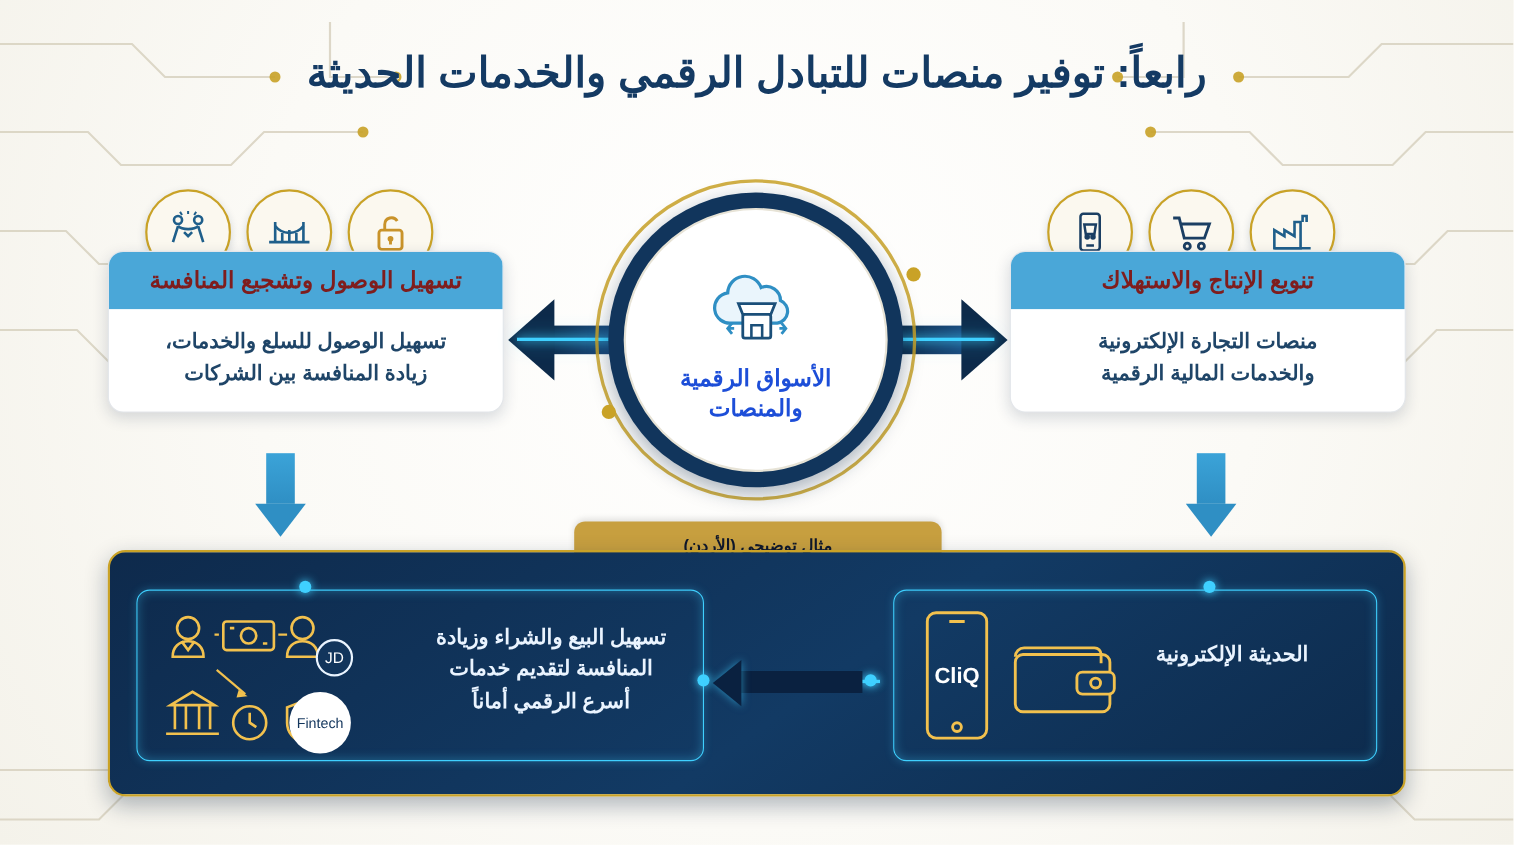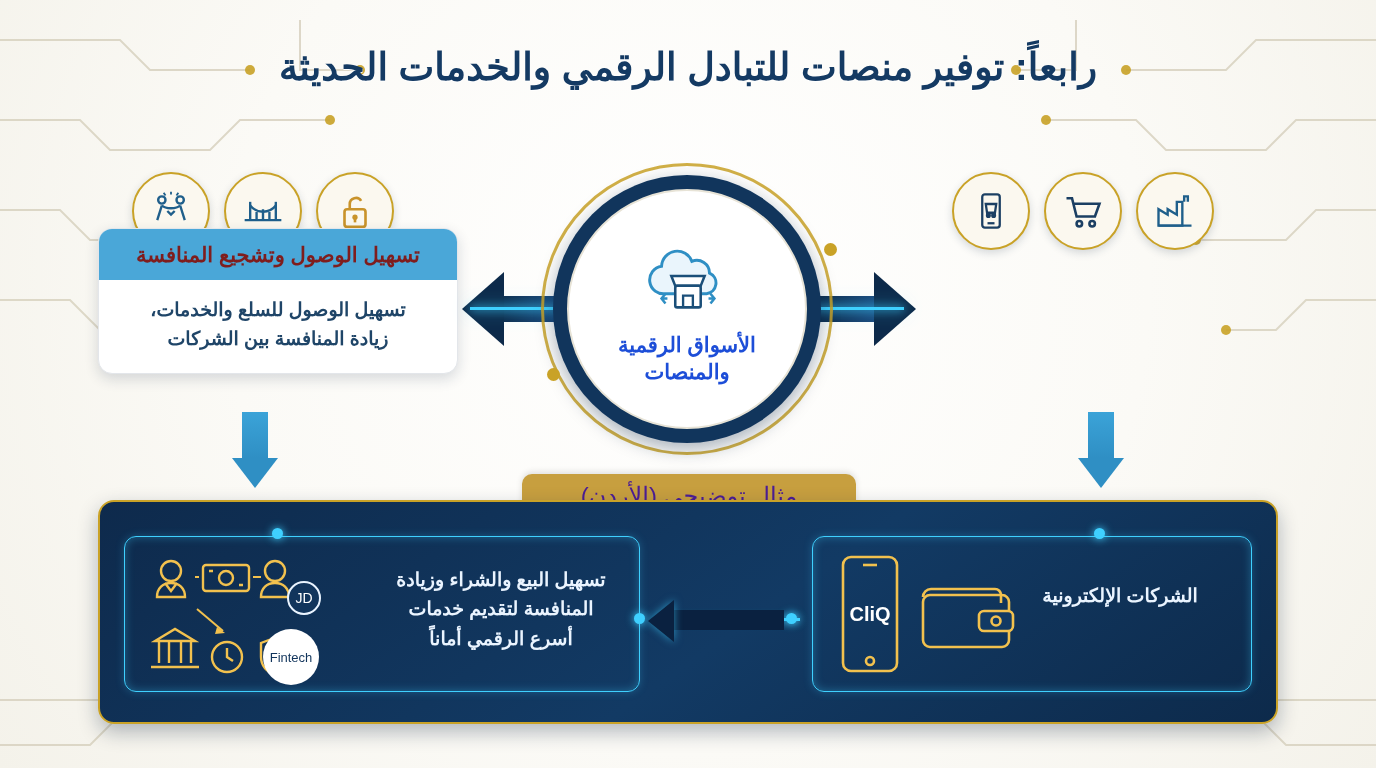--- a/index.html
+++ b/index.html
@@ -170,23 +170,23 @@
   .downarrow.l { left: 232px; top: 412px; }
   .downarrow.r { left: 1078px; top: 412px; }
 
   
   .example-banner {
     position: absolute;
     left: 522px; top: 474px;
     width: 334px; height: 44px;
     background: #c79f3f;
     border-radius: 10px 10px 0 0;
-    color: #4c1d95;
-    font-size: 24px;
-    font-weight: normal;
+    color: #0f172a;
+    font-size: 15px;
+    font-weight: bold;
     display: flex; align-items: center; justify-content: center;
     direction: rtl;
     box-shadow: 0 -2px 6px rgba(0,0,0,.12);
   }
 
   
   .panel {
     position: absolute;
     left: 98px; top: 500px;
     width: 1180px; height: 224px;
@@ -342,20 +342,27 @@
   </div>
 
   <div class="card left">
     <div class="card-head">تسهيل الوصول وتشجيع المنافسة</div>
     <div class="card-body">
       <div>تسهيل الوصول للسلع والخدمات،</div>
       <div>زيادة المنافسة بين الشركات</div>
     </div>
   </div>
 
+  <div class="card right">
+    <div class="card-head">تنويع الإنتاج والاستهلاك</div>
+    <div class="card-body">
+      <div>منصات التجارة الإلكترونية</div>
+      <div>والخدمات المالية الرقمية</div>
+    </div>
+  </div>
 
   <div class="hshaft l"></div>
   <div class="hhead l"></div>
   <div class="glowline l"></div>
   <div class="hshaft r"></div>
   <div class="hhead r"></div>
   <div class="glowline r"></div>
 
   <div class="hub-wrap">
     <div class="hub-ring-outer"></div>
@@ -398,21 +405,21 @@
         <circle cx="33" cy="108" r="4"></circle>
         <text x="33" y="68" text-anchor="middle" font-family="Liberation Sans, sans-serif" font-size="20" font-weight="bold" fill="#ffffff" stroke="none">CliQ</text>
       </svg>
       <svg style="position:absolute;left:104px;top:42px" width="104" height="78" viewBox="0 0 104 78" fill="none" stroke="#f2c14e" stroke-width="2.6">
         <path d="M6 18a8 8 0 0 1 8-8h64a6 6 0 0 1 6 6v8"></path>
         <rect x="6" y="16" width="86" height="52" rx="7"></rect>
         <rect x="62" y="32" width="34" height="20" rx="5" fill="#123a64"></rect>
         <circle cx="79" cy="42" r="4.5"></circle>
       </svg>
       <div class="subpanel-text" style="right:16px; top:44px; width:230px;">
-        <div>الشركات الإلكترونية</div>
+        <div>الحديثة الإلكترونية</div>
       </div>
     </div>
 
     <div class="subpanel left">
       <svg style="position:absolute;left:14px;top:12px" width="210" height="136" viewBox="0 0 210 136" fill="none" stroke="#f2c14e" stroke-width="2.4">
         <g>
           <circle cx="32" cy="22" r="10"></circle>
           <path d="M18 48c0-9 6-14 14-14s14 5 14 14z"></path>
           <path d="M26 34l6 8 6-8"></path>
         </g>

